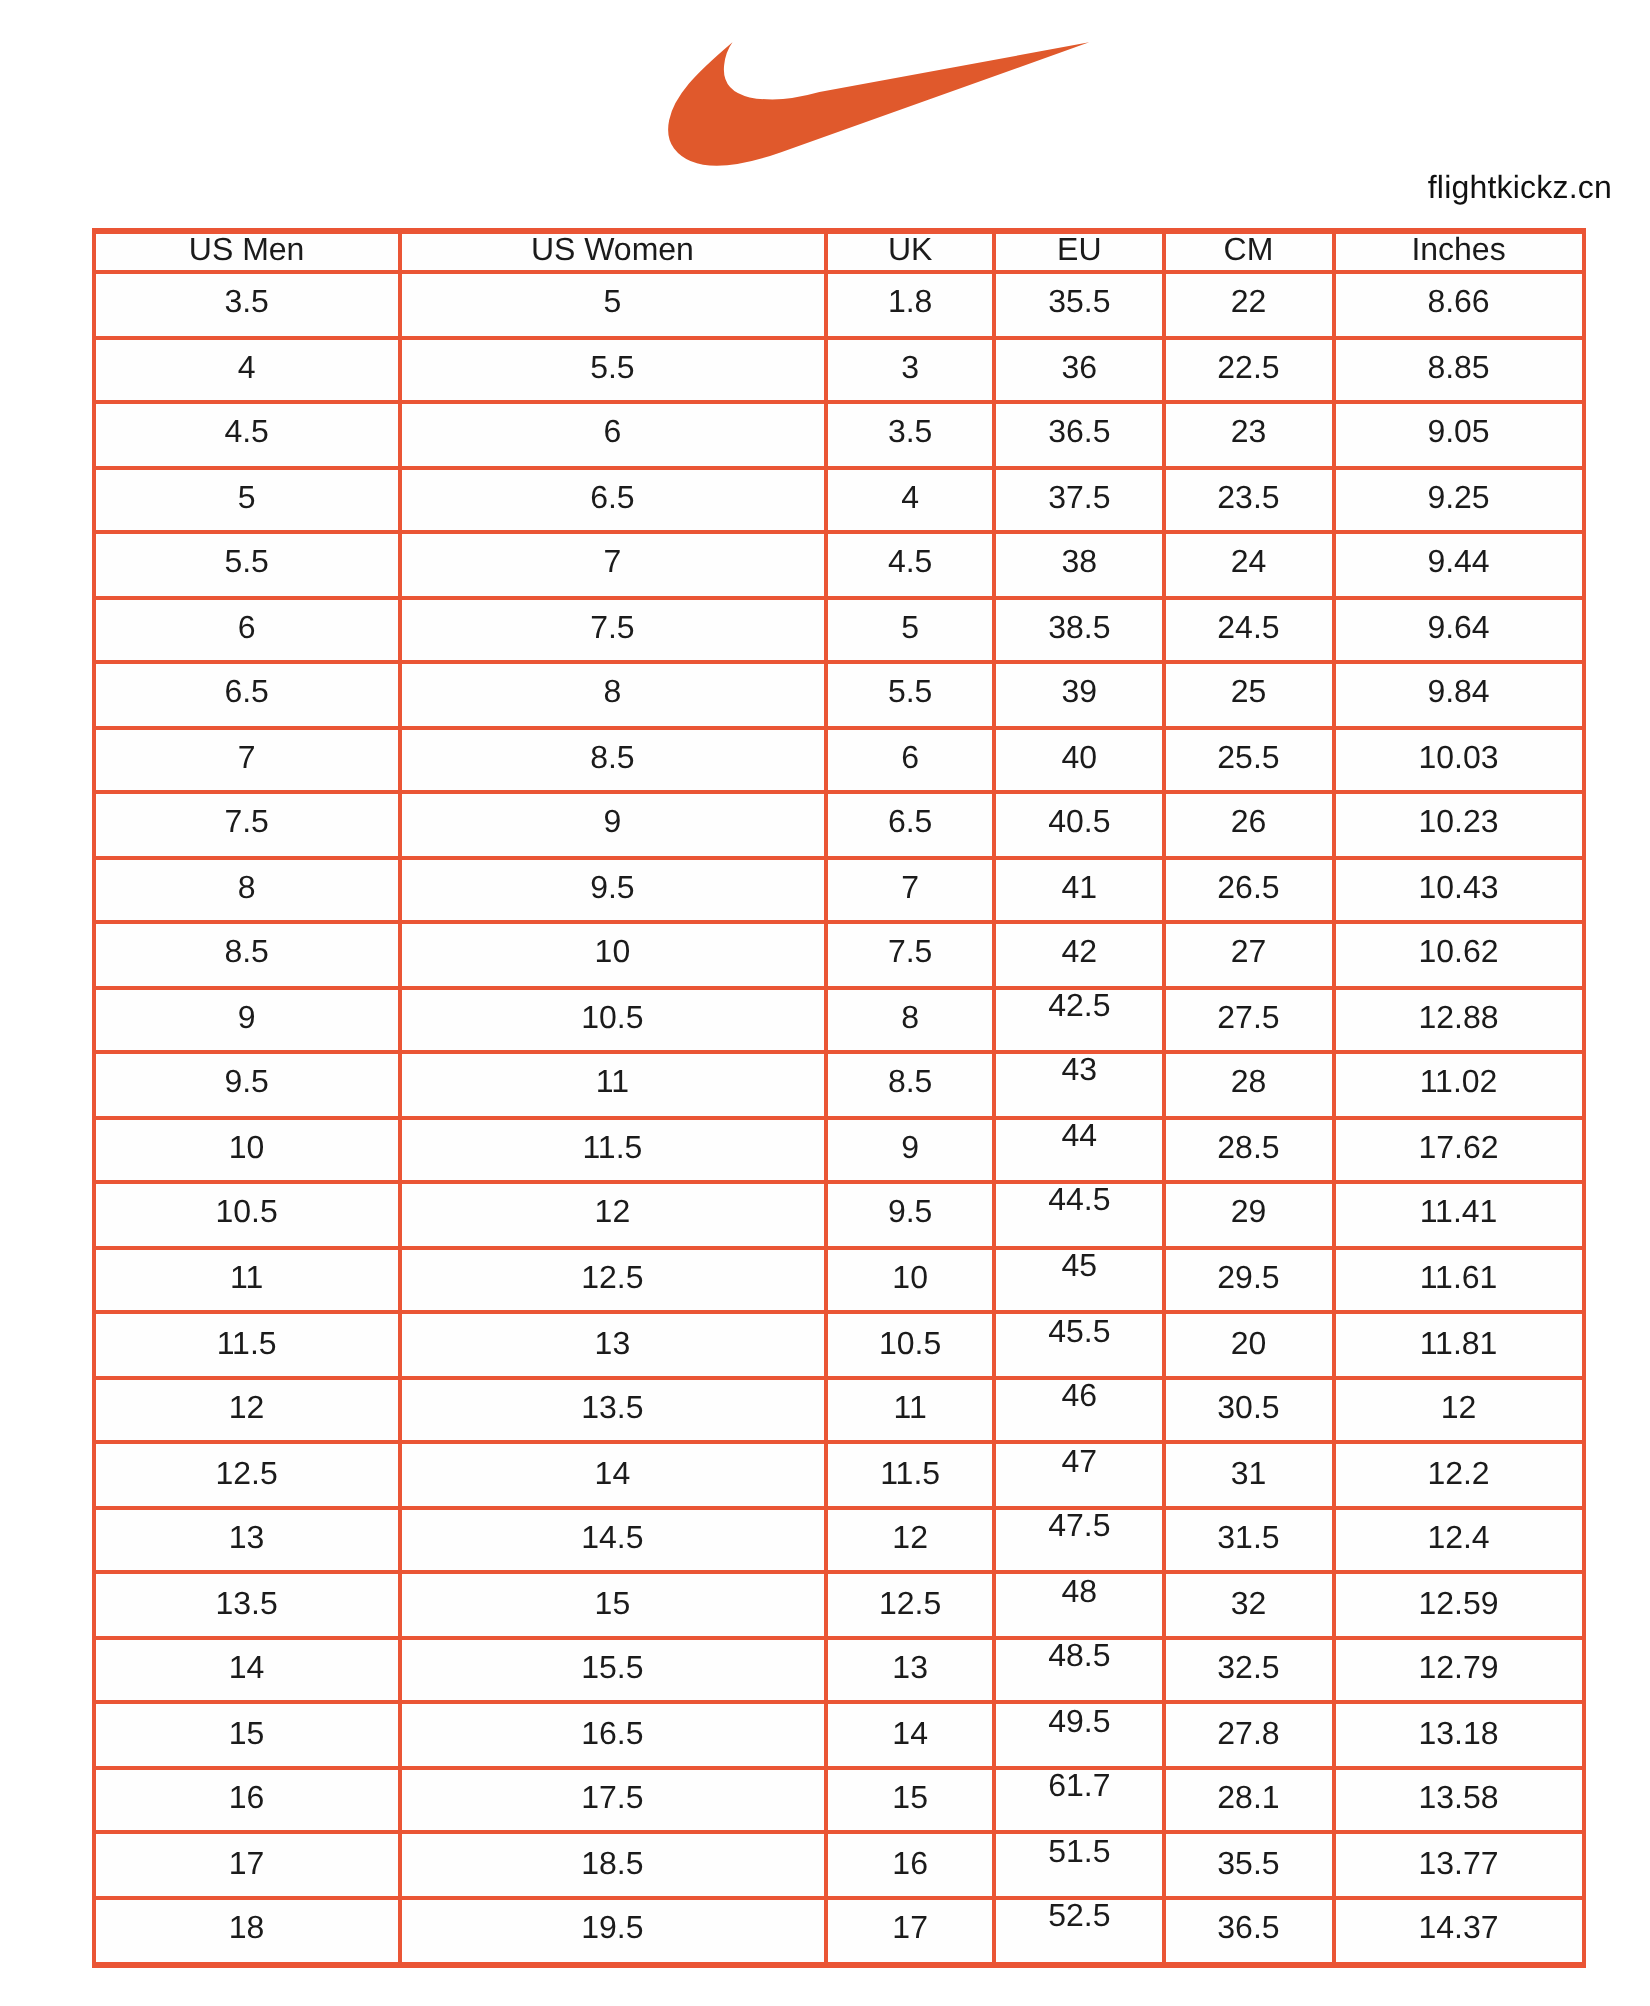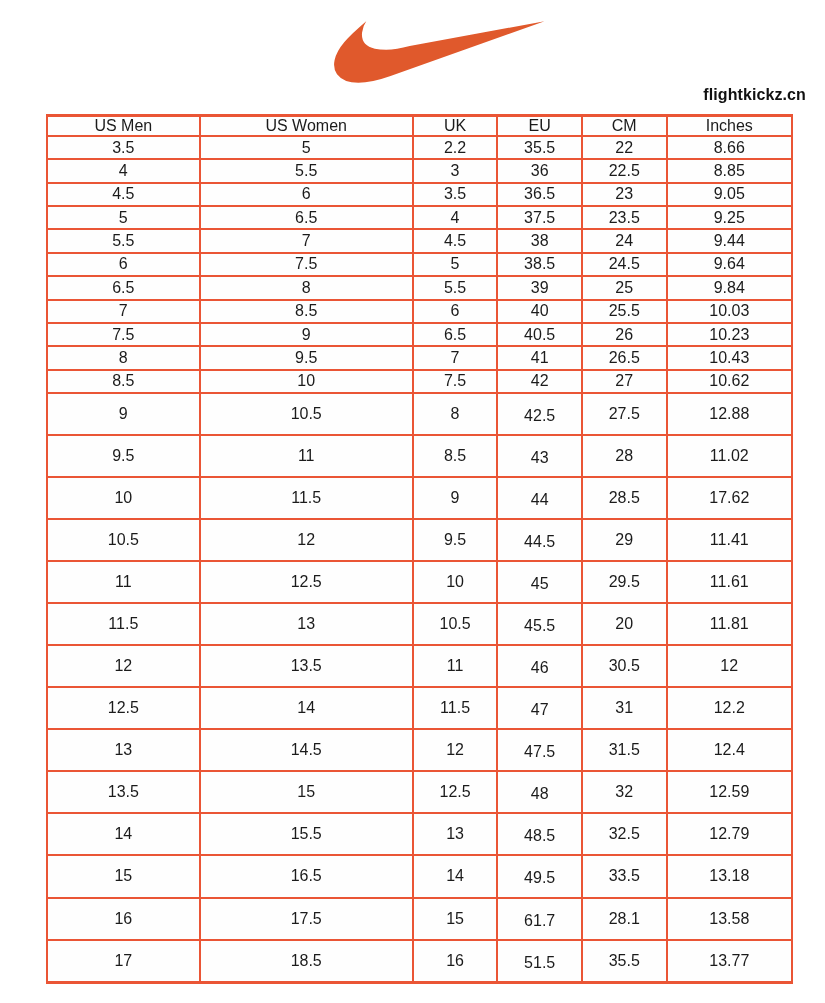--- a/index.html
+++ b/index.html
@@ -12,21 +12,21 @@
   }
   .swoosh {
     position: absolute;
     left: 331px; top: 16px;
     width: 218px; height: 72px;
   }
   .site-name {
     position: absolute;
     top: 86px; right: 19px;
     font-size: 16px;
-    font-weight: 700;
+    font-weight: 400;
     color: #111111;
     letter-spacing: 0.1px;
   }
   .size-frame {
     position: absolute;
     left: 22px; top: 114px;
     width: 788px;
     display: flex;
     align-items: flex-start;
   }
@@ -45,21 +45,21 @@
     border: 2px solid #ea5535;
     text-align: center;
     vertical-align: middle;
     font-size: 16px;
     font-weight: 400;
     color: #1b1b1b;
     padding: 0;
   }
   table.size-table { border-top: 3px solid #ea5535; border-bottom: 3px solid #ea5535; }
   table.size-table th { font-weight: 400; }
-  .raised { position: relative; top: -6px; display: inline-block; margin-top: 16px; }
+  .raised { position: relative; top: -6px; display: inline-block; }
 </style>
 </head>
 <body>
 
 <svg class="swoosh" viewBox="-1 2 71 28" preserveAspectRatio="none" aria-hidden="true">
   <path d="M68.56 4L18.4 25.36Q12.16 28 7.92 28q-4.8 0-6.96-3.36-1.36-2.16-.8-5.48t3.2-7.08q2.16-3.04 7.12-8.08-1.12 1.84-1.36 4.4-.48 5.04 4.16 6.32 1.6.4 3.68.4 3.36 0 7.68-1.44z" fill="#e0592c"></path>
 </svg>
 
 <div class="site-name">flightkickz.cn</div>
 
@@ -73,21 +73,21 @@
           <th>UK</th>
           <th>EU</th>
           <th>CM</th>
           <th>Inches</th>
         </tr>
     </thead>
     <tbody>
         <tr>
           <td>3.5</td>
           <td>5</td>
-          <td>2.2</td>
+          <td>1.8</td>
           <td>35.5</td>
           <td>22</td>
           <td>8.66</td>
         </tr>
         <tr>
           <td>4</td>
           <td>5.5</td>
           <td>3</td>
           <td>36</td>
           <td>22.5</td>
@@ -251,35 +251,43 @@
           <td>13</td>
           <td><span class="raised">48.5</span></td>
           <td>32.5</td>
           <td>12.79</td>
         </tr>
         <tr>
           <td>15</td>
           <td>16.5</td>
           <td>14</td>
           <td><span class="raised">49.5</span></td>
-          <td>33.5</td>
+          <td>27.8</td>
           <td>13.18</td>
         </tr>
         <tr>
           <td>16</td>
           <td>17.5</td>
           <td>15</td>
           <td><span class="raised">61.7</span></td>
           <td>28.1</td>
           <td>13.58</td>
         </tr>
         <tr>
           <td>17</td>
           <td>18.5</td>
           <td>16</td>
           <td><span class="raised">51.5</span></td>
           <td>35.5</td>
           <td>13.77</td>
         </tr>
+        <tr>
+          <td>18</td>
+          <td>19.5</td>
+          <td>17</td>
+          <td><span class="raised">52.5</span></td>
+          <td>36.5</td>
+          <td>14.37</td>
+        </tr>
       </tbody>
   </table>
   <div class="band right"></div>
 </div>
 
 </body></html>

